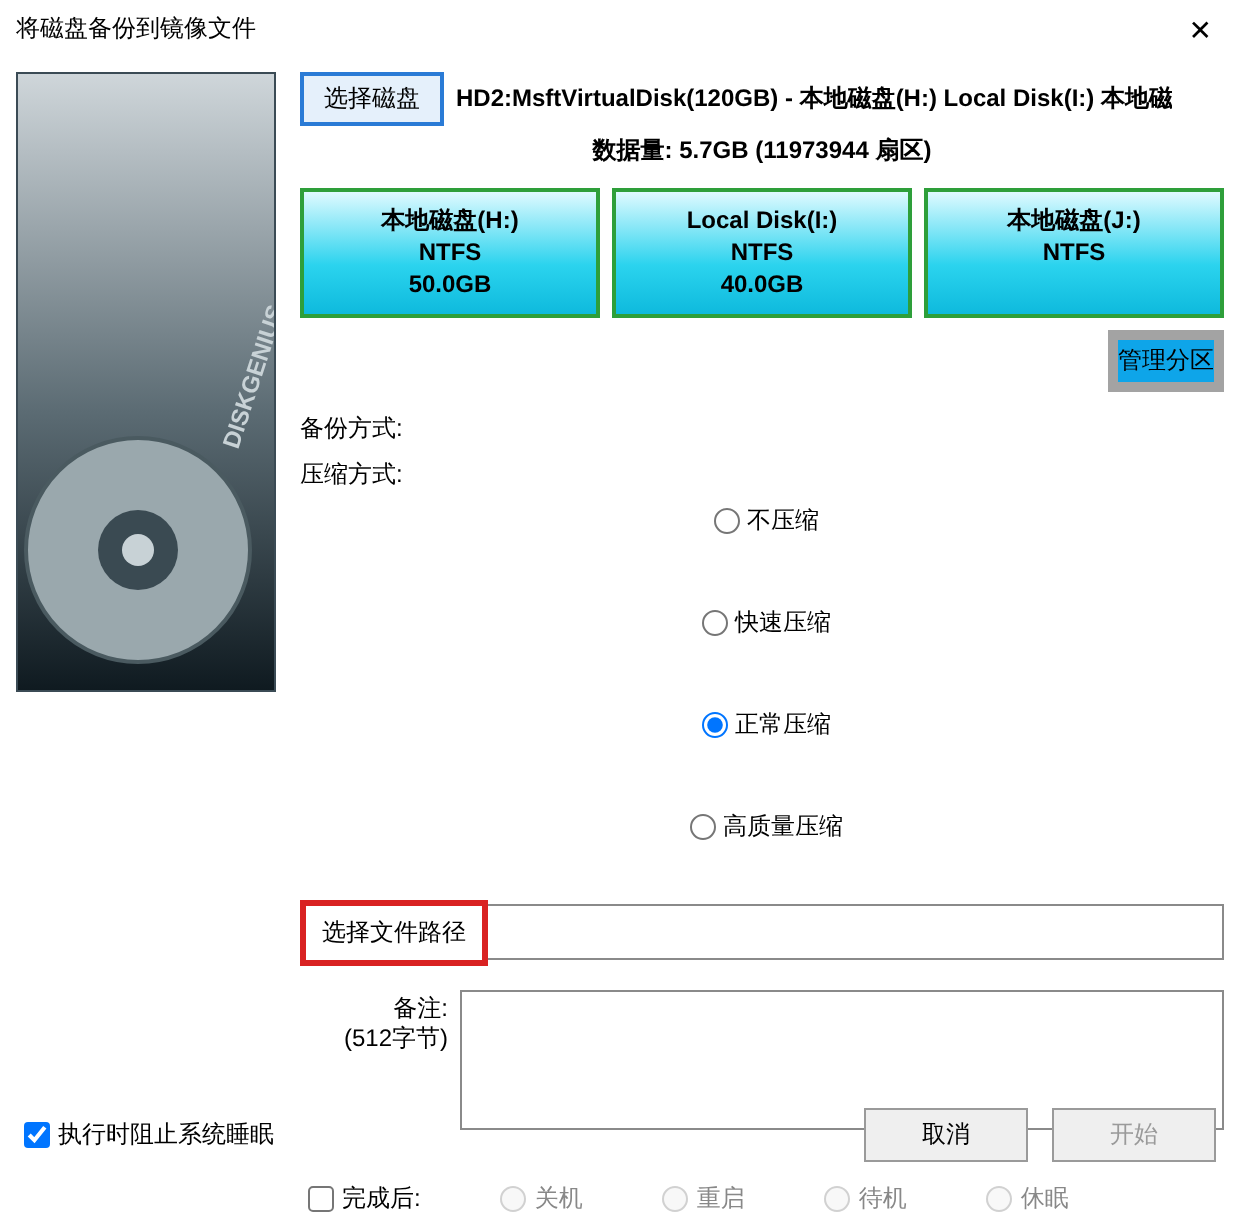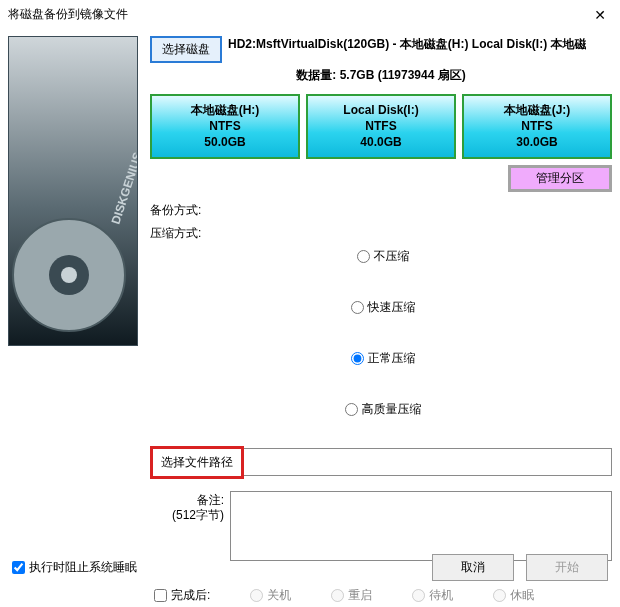--- a/index.html
+++ b/index.html
@@ -4,28 +4,28 @@
 <style>
 * { box-sizing: border-box; margin: 0; padding: 0; font-family: "Microsoft YaHei", "SimSun", sans-serif; font-size: 12px; }
 body { background: #fff; width: 620px; height: 607px; overflow: hidden; }
 .titlebar { height: 30px; border-bottom: 1px solid #fff; display: flex; align-items: center; padding: 0 8px; }
 .titlebar .title { flex: 1; }
 .titlebar .close { font-size: 14px; padding: 0 6px; cursor: default; }
 .content { display: flex; padding: 6px 8px 0 8px; }
 .sidebar-img { width: 130px; height: 310px; background: linear-gradient(180deg,#cfd6da 0%, #5b6b73 55%, #0f1a20 100%); position: relative; border:1px solid #3b4b55; overflow:hidden;}
 .sidebar-img svg { position:absolute; bottom:0; left:0; }
 .main { flex: 1; padding-left: 12px; position: relative; }
-.disk-row { display: flex; gap: 6px; margin-bottom: 4px; }
+.disk-row { display: flex; align-items: center; gap: 6px; margin-bottom: 4px; }
 .select-disk-btn { border: 2px solid #2a7bd6; background: #e5f0fb; padding: 3px 10px; color: #000; }
 .disk-info { font-weight: bold; white-space: nowrap; overflow: hidden; }
 .data-size { text-align: center; font-weight: bold; margin: 4px 0 10px 0; }
 .partitions { display: flex; gap: 6px; margin-bottom: 6px; }
 .part { flex: 1; border: 2px solid #2e9f3a; background: linear-gradient(180deg,#dffaff 0%, #2bd3ee 60%, #0ebadd 100%); text-align: center; padding: 6px 4px; font-weight: bold; line-height: 1.35; }
 .manage-row { text-align: right; margin-bottom: 10px; }
-.mini-btn { border: 3px solid #a3a3a3; background: #f0abfc; padding: 2px 25px; }
+.mini-btn { border: 5px solid #a3a3a3; background: #0ea5e9; padding: 2px 0; }
 .group-label { margin: 6px 0 4px 0; }
 .radio-row { display: flex; gap: 38px; padding: 2px 0 10px 4px; align-items: center; }
 .radio-row.compress { gap: 34px; flex-direction: column; }
 .radio-row label { display: flex; align-items: center; gap: 4px; white-space: nowrap; }
 .radio-row input[type=radio] { width: 13px; height: 13px; }
 .path-row { display: flex; align-items: center; margin-top: 18px; }
 .path-btn { border: 3px solid #d92222; background: #fff; padding: 5px 8px; font-weight: normal; }
 .path-input { flex: 1; height: 28px; border: 1px solid #8a8a8a; border-left: none; padding: 0 4px; }
 .remark-row { display: flex; margin-top: 12px; }
 .remark-label { width: 80px; text-align: right; padding-right: 6px; padding-top: 2px; line-height: 1.3; }
@@ -76,21 +76,20 @@
         <div>50.0GB</div>
       </div>
       <div class="part">
         <div>Local Disk(I:)</div>
         <div>NTFS</div>
         <div>40.0GB</div>
       </div>
       <div class="part">
         <div>本地磁盘(J:)</div>
         <div>NTFS</div>
-        <div>30.0GB</div>
       </div>
     </div>
 
     <div class="manage-row">
       <button class="mini-btn">管理分区</button>
     </div>
 
     <div class="group-label">备份方式:</div>
 
     <div class="group-label">压缩方式:</div>

